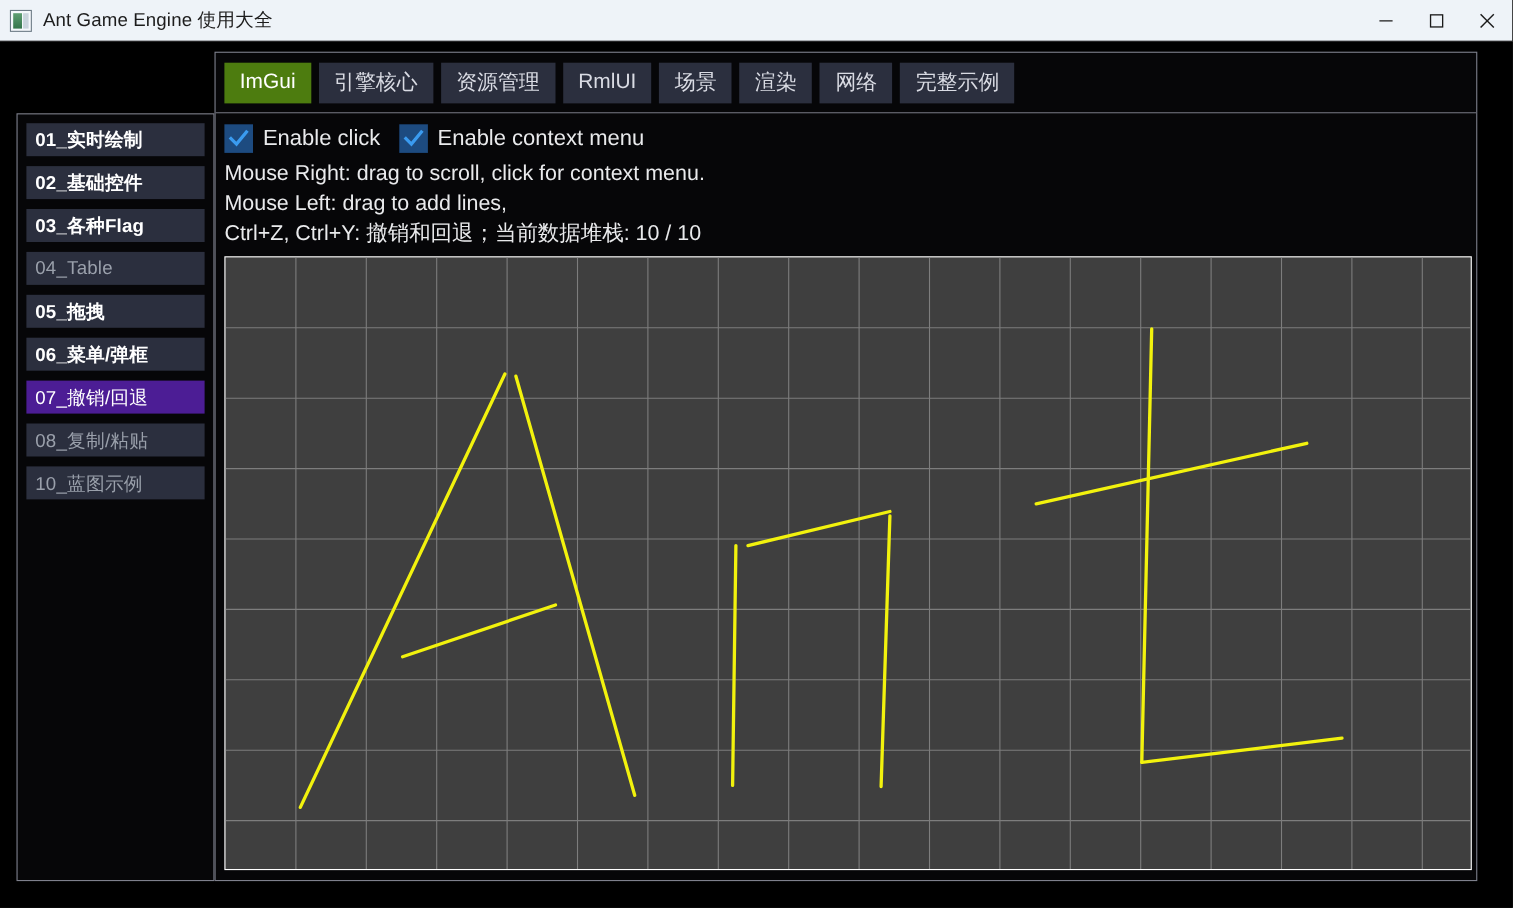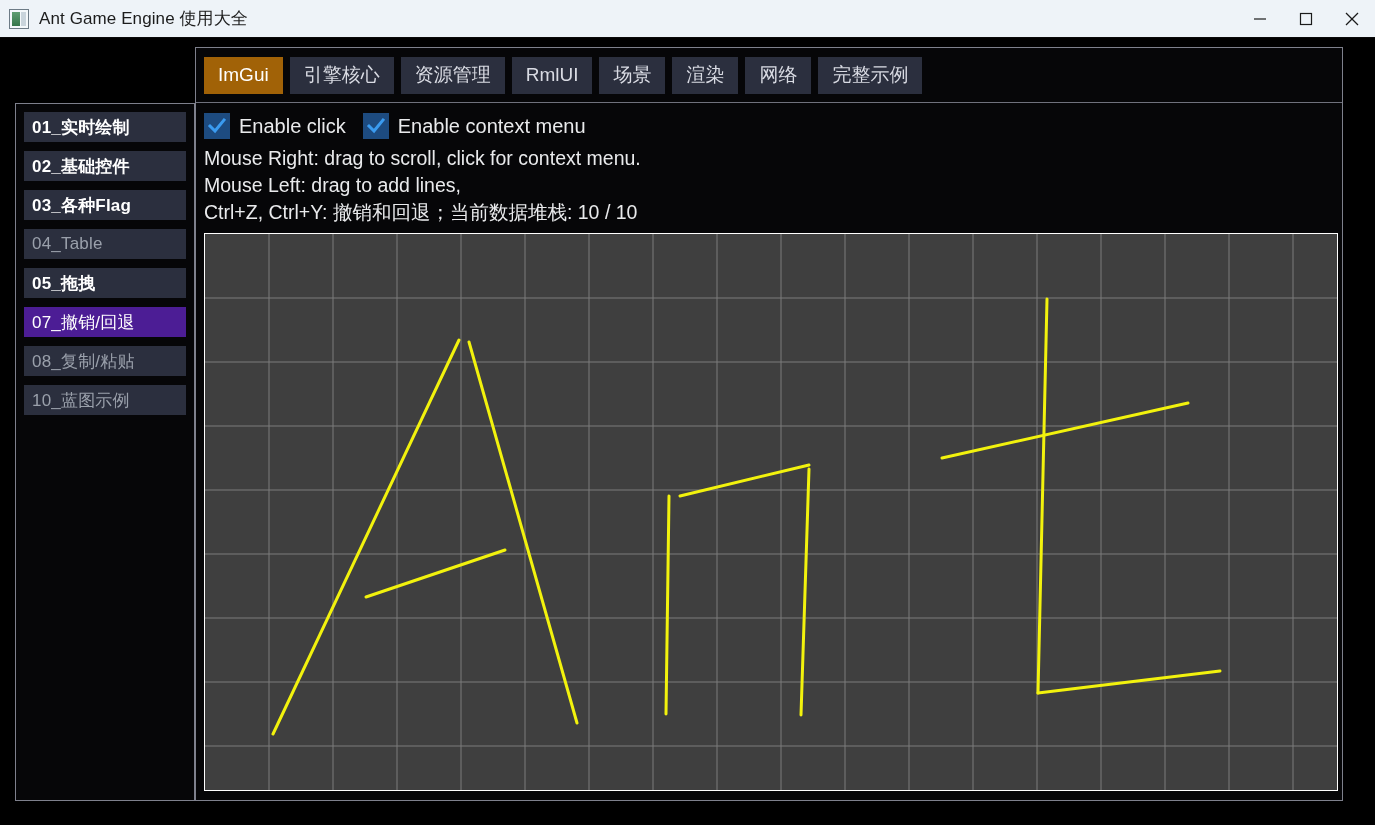--- a/index.html
+++ b/index.html
@@ -74,21 +74,21 @@
   .tabbar {
     height: 55px; display: flex; align-items: center;
     padding-left: 8px; gap: 7px;
     border-bottom: 1px solid #6f717c;
   }
   .tab {
     height: 37px; background: #2b2f3e; color: #d9dbe3;
     display: flex; align-items: center; justify-content: center;
     padding: 0 14px; font-size: 19px; white-space: nowrap;
   }
-  .tab.active { background: #a16207; color: #ffffff; }
+  .tab.active { background: #4d7c0f; color: #ffffff; }
 
   .content { padding: 9px 8px 0 8px; }
 
   .checkrow { display: flex; align-items: center; height: 28px; margin-bottom: 5px; }
   .cb {
     width: 26px; height: 26px; background: #1d4b80;
     display: inline-flex; align-items: center; justify-content: center;
     flex: none;
   }
   .cb svg { display: block; }
@@ -147,20 +147,23 @@
           <span>02_基础控件</span>
         </div>
       <div class="side-item">
           <span>03_各种Flag</span>
         </div>
       <div class="side-item disabled">
           <span>04_Table</span>
         </div>
       <div class="side-item">
           <span>05_拖拽</span>
+        </div>
+      <div class="side-item">
+          <span>06_菜单/弹框</span>
         </div>
       <div class="side-item selected">
           <span>07_撤销/回退</span>
         </div>
       <div class="side-item disabled">
           <span>08_复制/粘贴</span>
         </div>
       <div class="side-item disabled">
           <span>10_蓝图示例</span>
         </div>

